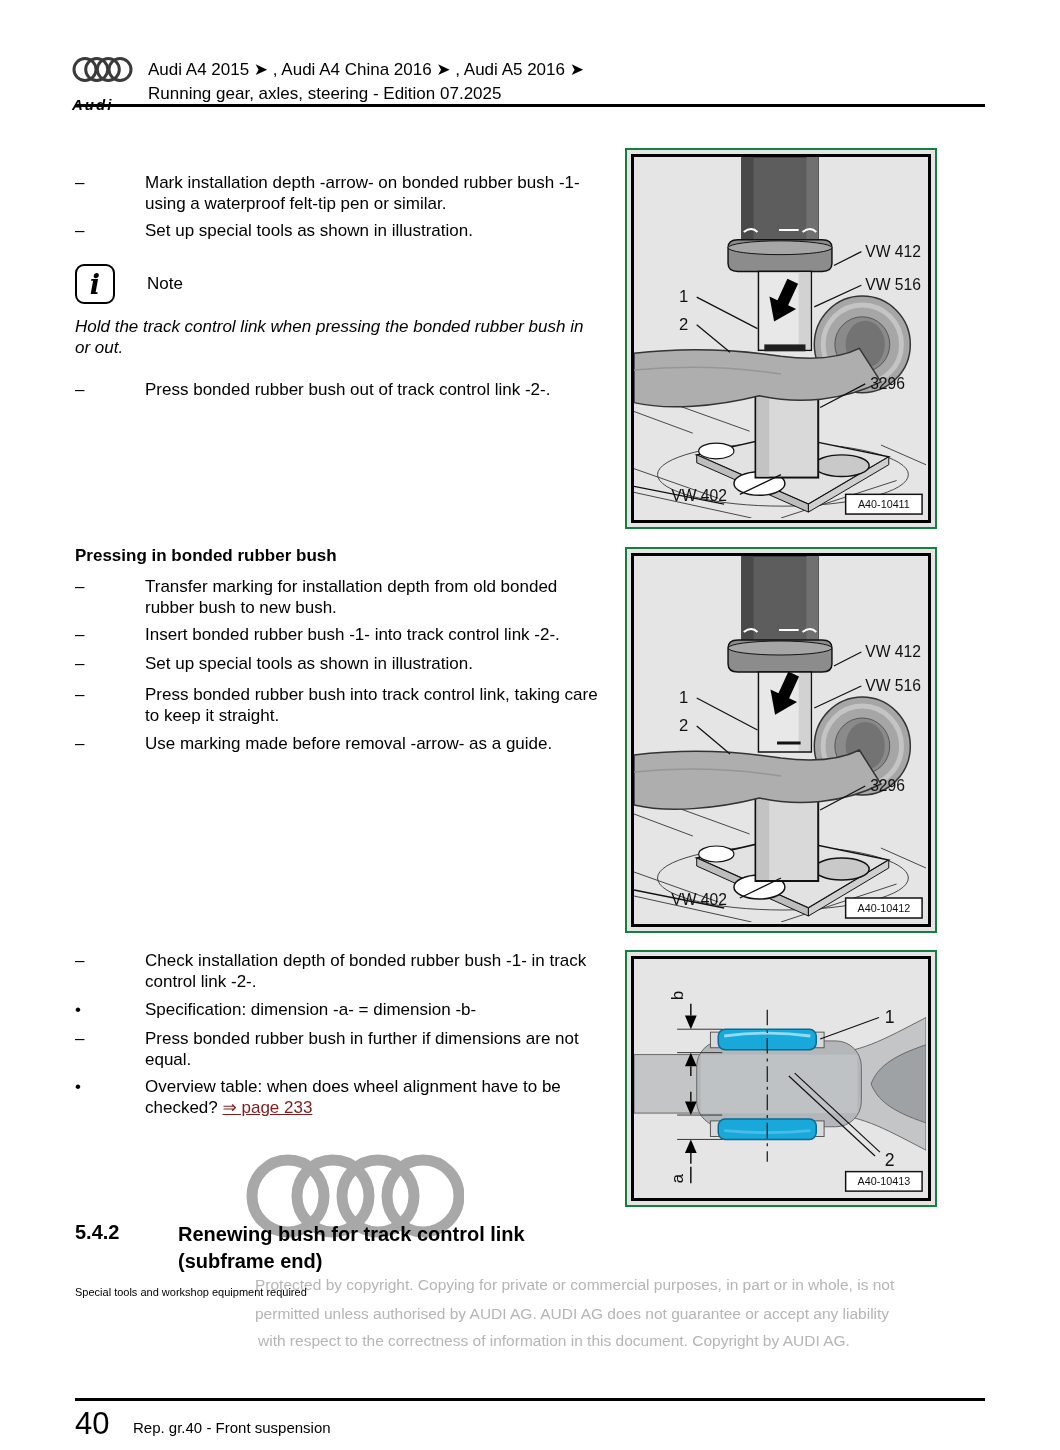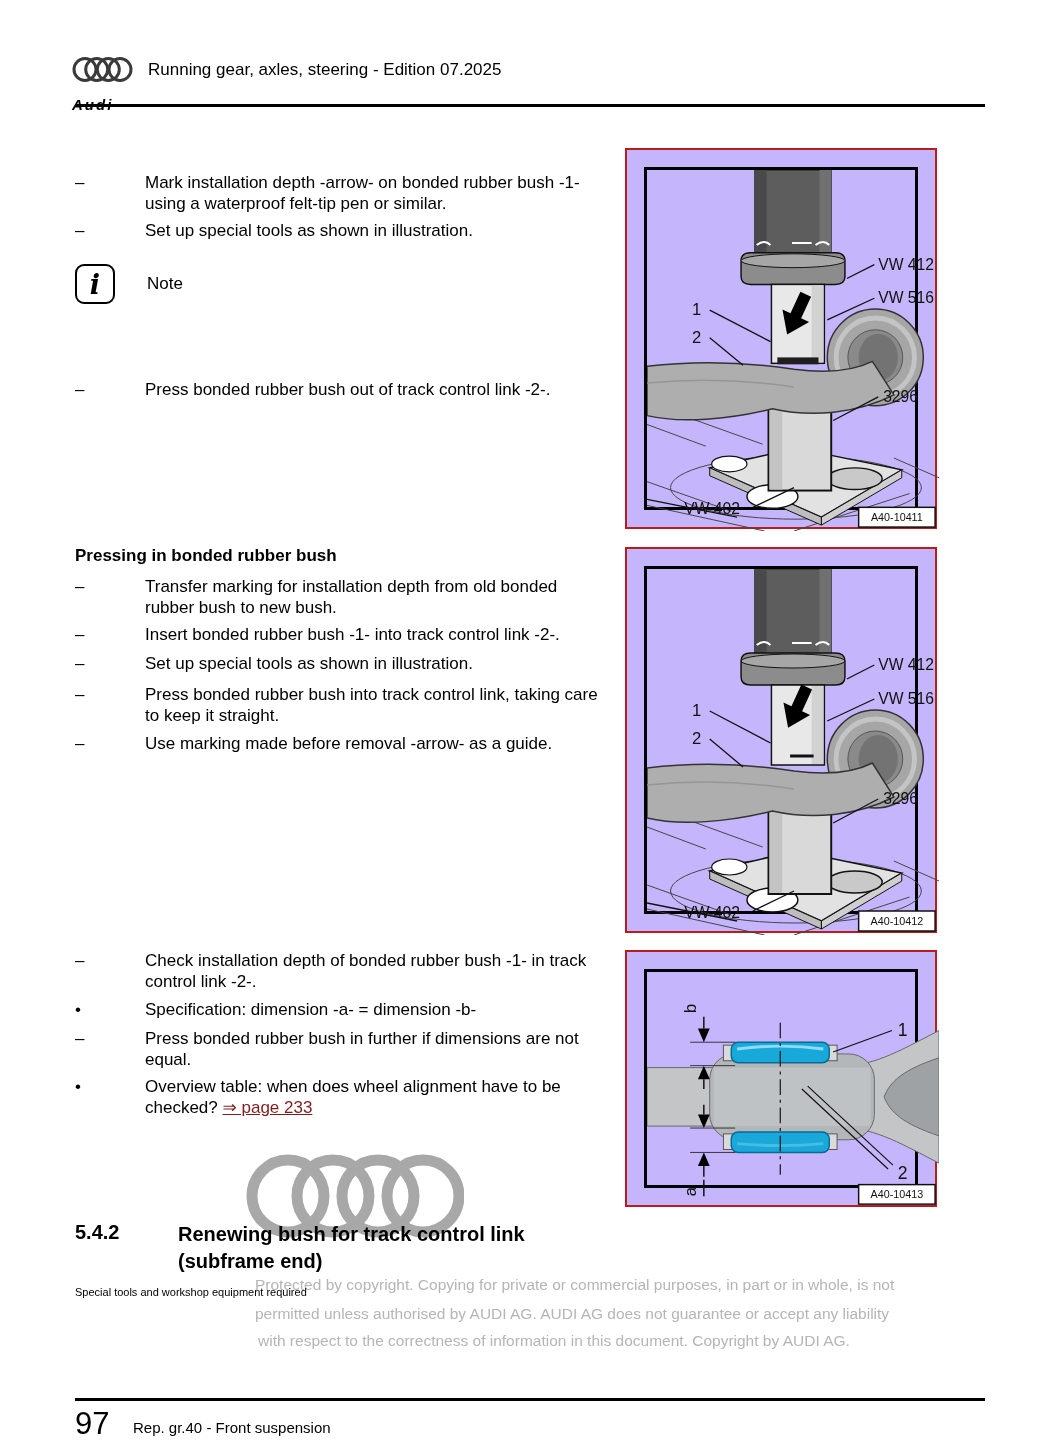--- a/index.html
+++ b/index.html
@@ -26,21 +26,21 @@
   .note-text { position:absolute; left:75px; top:317px; width:524px; font-size:17px; line-height:20.5px; font-style:italic; }
   .plink { color:#7f1d1d; text-decoration:underline; cursor:pointer; }
   
   .s542-num { position:absolute; left:75px; top:1221px; font-size:20px; font-weight:bold; z-index:2; }
   .s542-title { position:absolute; left:178px; top:1221px; width:430px; font-size:20px; font-weight:bold; line-height:27px; z-index:2; }
   .special { position:absolute; left:75px; top:1286px; font-size:11px; font-weight:normal; z-index:2; }
   
   .wm-rings { position:absolute; left:246px; top:1150px; z-index:1; }
   .wm-line { position:absolute; left:255px; color:#b5b5b5; font-size:15.5px; white-space:nowrap; z-index:1; }
   
-  .fig { position:absolute; border:2px solid #b91c1c; padding:17px; background:#c4b5fd; }
+  .fig { position:absolute; border:2px solid #15803d; padding:4px; background:#e5e5e5; }
   .fig-inner { border:3px solid #000; width:100%; height:100%; }
   .fig svg { display:block; }
   .fig text { font-family:"Liberation Sans", sans-serif; fill:#111; }
   
   .ftr-rule { position:absolute; left:75px; top:1398px; width:910px; height:3px; background:#000; }
   .ftr-num { position:absolute; left:75px; top:1406px; font-size:31px; }
   .ftr-label { position:absolute; left:133px; top:1419px; font-size:15px; }
 </style>
 </head>
 <body>
@@ -52,37 +52,39 @@
       <g fill="none" stroke="#3a3a3a" stroke-width="3">
         <circle cx="13" cy="13.5" r="11"></circle>
         <circle cx="24.7" cy="13.5" r="11"></circle>
         <circle cx="36.3" cy="13.5" r="11"></circle>
         <circle cx="48" cy="13.5" r="11"></circle>
       </g>
     </svg>
     <div class="logo-word">Audi</div>
   </div>
   <div class="hdr-text">
+    <div>Audi A4 2015 ➤ , Audi A4 China 2016 ➤ , Audi A5 2016 ➤</div>
     <div>Running gear, axles, steering - Edition 07.2025</div>
   </div>
   <div class="hdr-rule"></div>
 
   <div class="li" style="top:173px">
     <span class="bu">–</span>
     <span class="t">Mark installation depth -arrow- on bonded rubber bush -1- using a waterproof felt-tip pen or similar.</span>
   </div>
   <div class="li" style="top:221px">
     <span class="bu">–</span>
     <span class="t">Set up special tools as shown in illustration.</span>
   </div>
 
   <div class="note-row">
     <div class="note-icon">i</div>
     <div class="note-label">Note</div>
   </div>
+  <div class="note-text">Hold the track control link when pressing the bonded rubber bush in or out.</div>
 
   <div class="li" style="top:380px">
     <span class="bu">–</span>
     <span class="t">Press bonded rubber bush out of track control link -2-.</span>
   </div>
 
   <div class="shead" style="top:546px">Pressing in bonded rubber bush</div>
   <div class="li" style="top:577px">
     <span class="bu">–</span>
     <span class="t">Transfer marking for installation depth from old bonded rubber bush to new bush.</span>
@@ -336,16 +338,16 @@
         </g>
         <text x="256" y="66" font-size="18">1</text>
         <text x="256" y="212" font-size="18">2</text>
         <rect x="216" y="218" width="78" height="20" fill="#fff" stroke="#111" stroke-width="1.5"></rect>
         <text x="255" y="232" font-size="11" text-anchor="middle">A40-10413</text>
       </svg>
     </div>
   </div>
 
   <div class="ftr-rule"></div>
-  <div class="ftr-num">97</div>
+  <div class="ftr-num">40</div>
   <div class="ftr-label">Rep. gr.40 - Front suspension</div>
 
 </div>
 
 </body></html>

